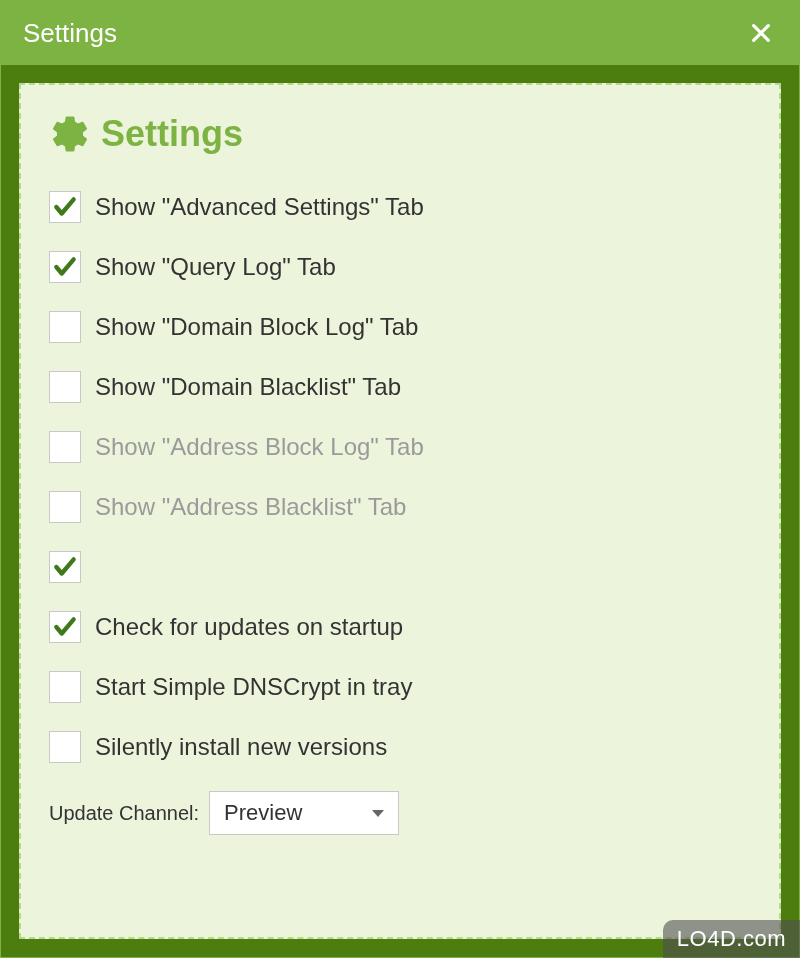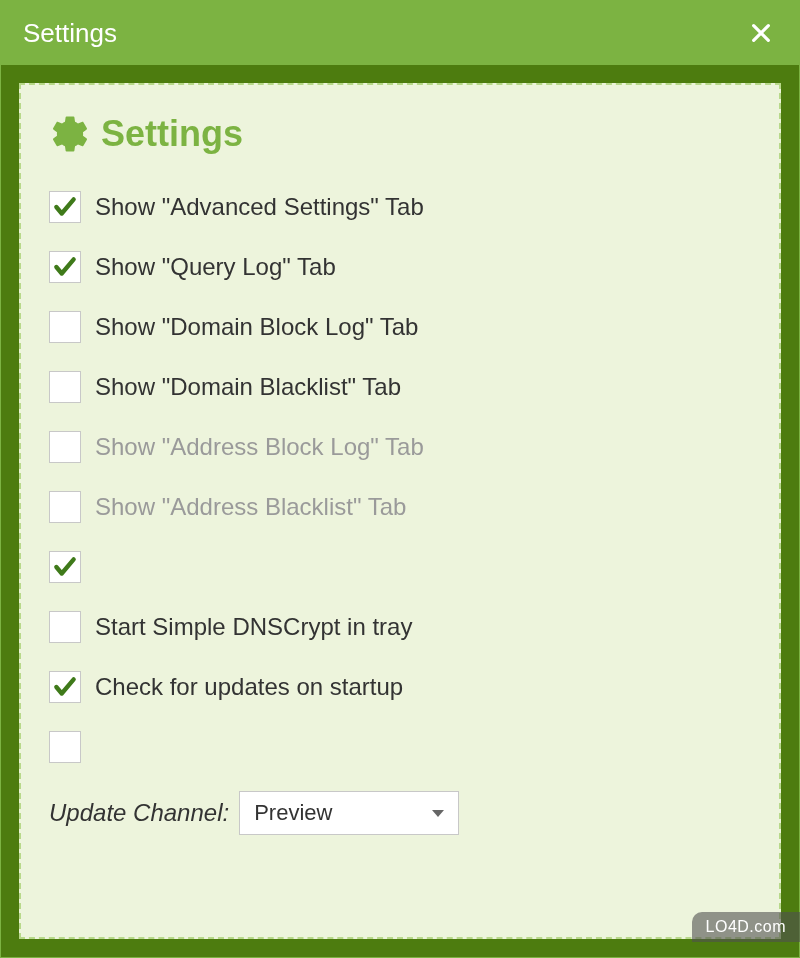--- a/index.html
+++ b/index.html
@@ -113,52 +113,51 @@
     .setting-label.disabled {
       color: #9a9a9a;
     }
     .update-row {
       display: flex;
       align-items: center;
       gap: 10px;
       padding-top: 14px;
     }
     .update-label {
-      font-size: 24px;
+      font-size: 20px;
       color: #333333;
-      font-style: italic;
     }
     .dropdown {
       display: flex;
       align-items: center;
       justify-content: space-between;
       border: 1px solid #c8c8c8;
       background: #ffffff;
       padding: 8px 14px;
-      width: 220px;
+      width: 190px;
       cursor: pointer;
     }
     .dropdown-value {
       font-size: 22px;
       color: #333333;
     }
     .dropdown-caret {
       width: 0;
       height: 0;
       border-left: 6px solid transparent;
       border-right: 6px solid transparent;
       border-top: 7px solid #666666;
     }
     .watermark {
       position: absolute;
-      bottom: 16px;
+      bottom: 0;
       right: 0;
       background: rgba(80,80,80,0.6);
       color: #ffffff;
-      font-size: 16px;
+      font-size: 22px;
       padding: 6px 14px;
       border-top-left-radius: 10px;
       font-weight: 400;
       letter-spacing: 0.5px;
     }
   </style>
 </head>
 <body>
 
 <div class="window">
@@ -212,33 +211,34 @@
             <span class="setting-label disabled">Show "Address Blacklist" Tab</span>
           </div>
           <div class="setting-row">
             <div class="checkbox checked">
               <svg viewBox="0 0 24 24">
                 <path d="M4 12 L9 18 L20 5" stroke="#3f7a1a" stroke-width="4" fill="none" stroke-linecap="round" stroke-linejoin="round"></path>
               </svg>
             </div>
           </div>
           <div class="setting-row">
+            <div class="checkbox checked">
+              <svg viewBox="0 0 24 24">
+                <path d="M4 12 L9 18 L20 5" stroke="#3f7a1a" stroke-width="4" fill="none" stroke-linecap="round" stroke-linejoin="round"></path>
+              </svg>
+            </div>
+            <span class="setting-label">Check for updates on startup</span>
+          </div>
+          <div class="setting-row">
             <div class="checkbox"></div>
             <span class="setting-label">Start Simple DNSCrypt in tray</span>
           </div>
           <div class="setting-row">
-            <div class="checkbox checked">
-              <svg viewBox="0 0 24 24">
-                <path d="M4 12 L9 18 L20 5" stroke="#3f7a1a" stroke-width="4" fill="none" stroke-linecap="round" stroke-linejoin="round"></path>
-              </svg>
-            </div>
-            <span class="setting-label">Check for updates on startup</span>
-          </div>
-          <div class="setting-row">
-            <div class="checkbox"></div>
+            <div class="checkbox"></div>
+            <span class="setting-label">Silently install new versions</span>
           </div>
         </div>
       <div class="update-row">
         <span class="update-label">Update Channel:</span>
         <div class="dropdown">
           <span class="dropdown-value">Preview</span>
           <span class="dropdown-caret"></span>
         </div>
       </div>
     </div>

